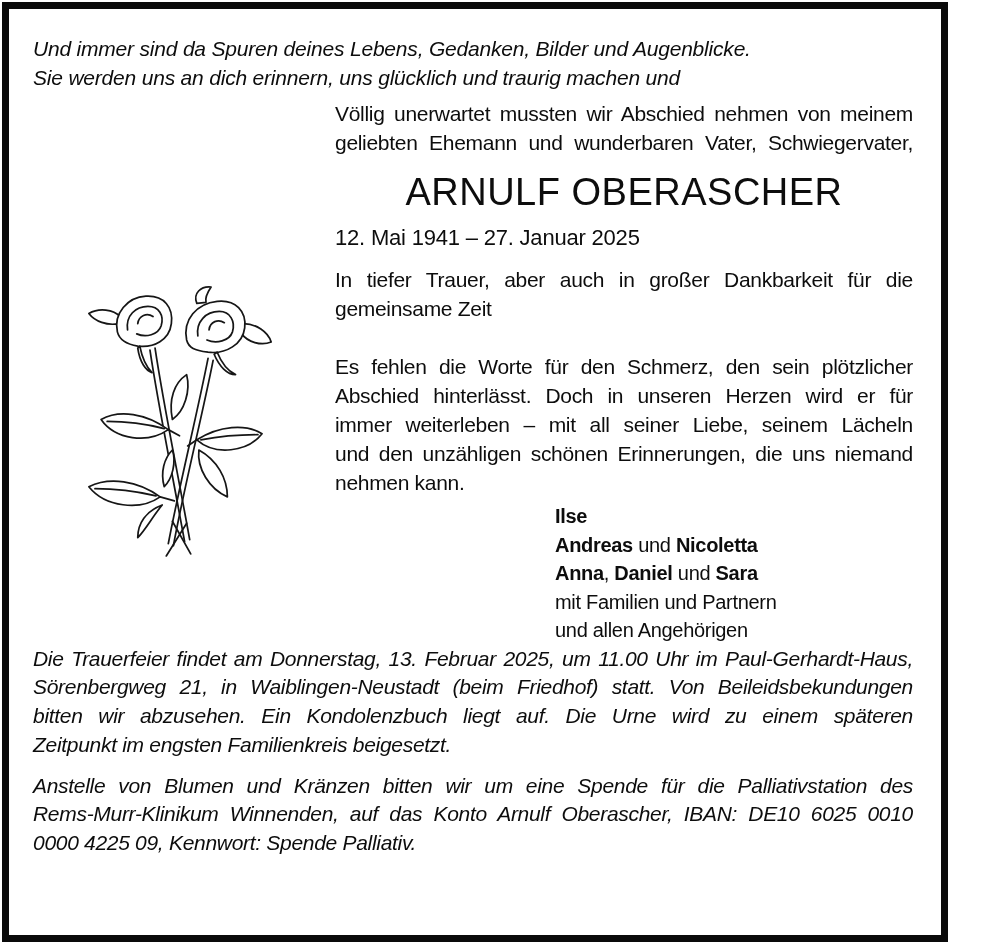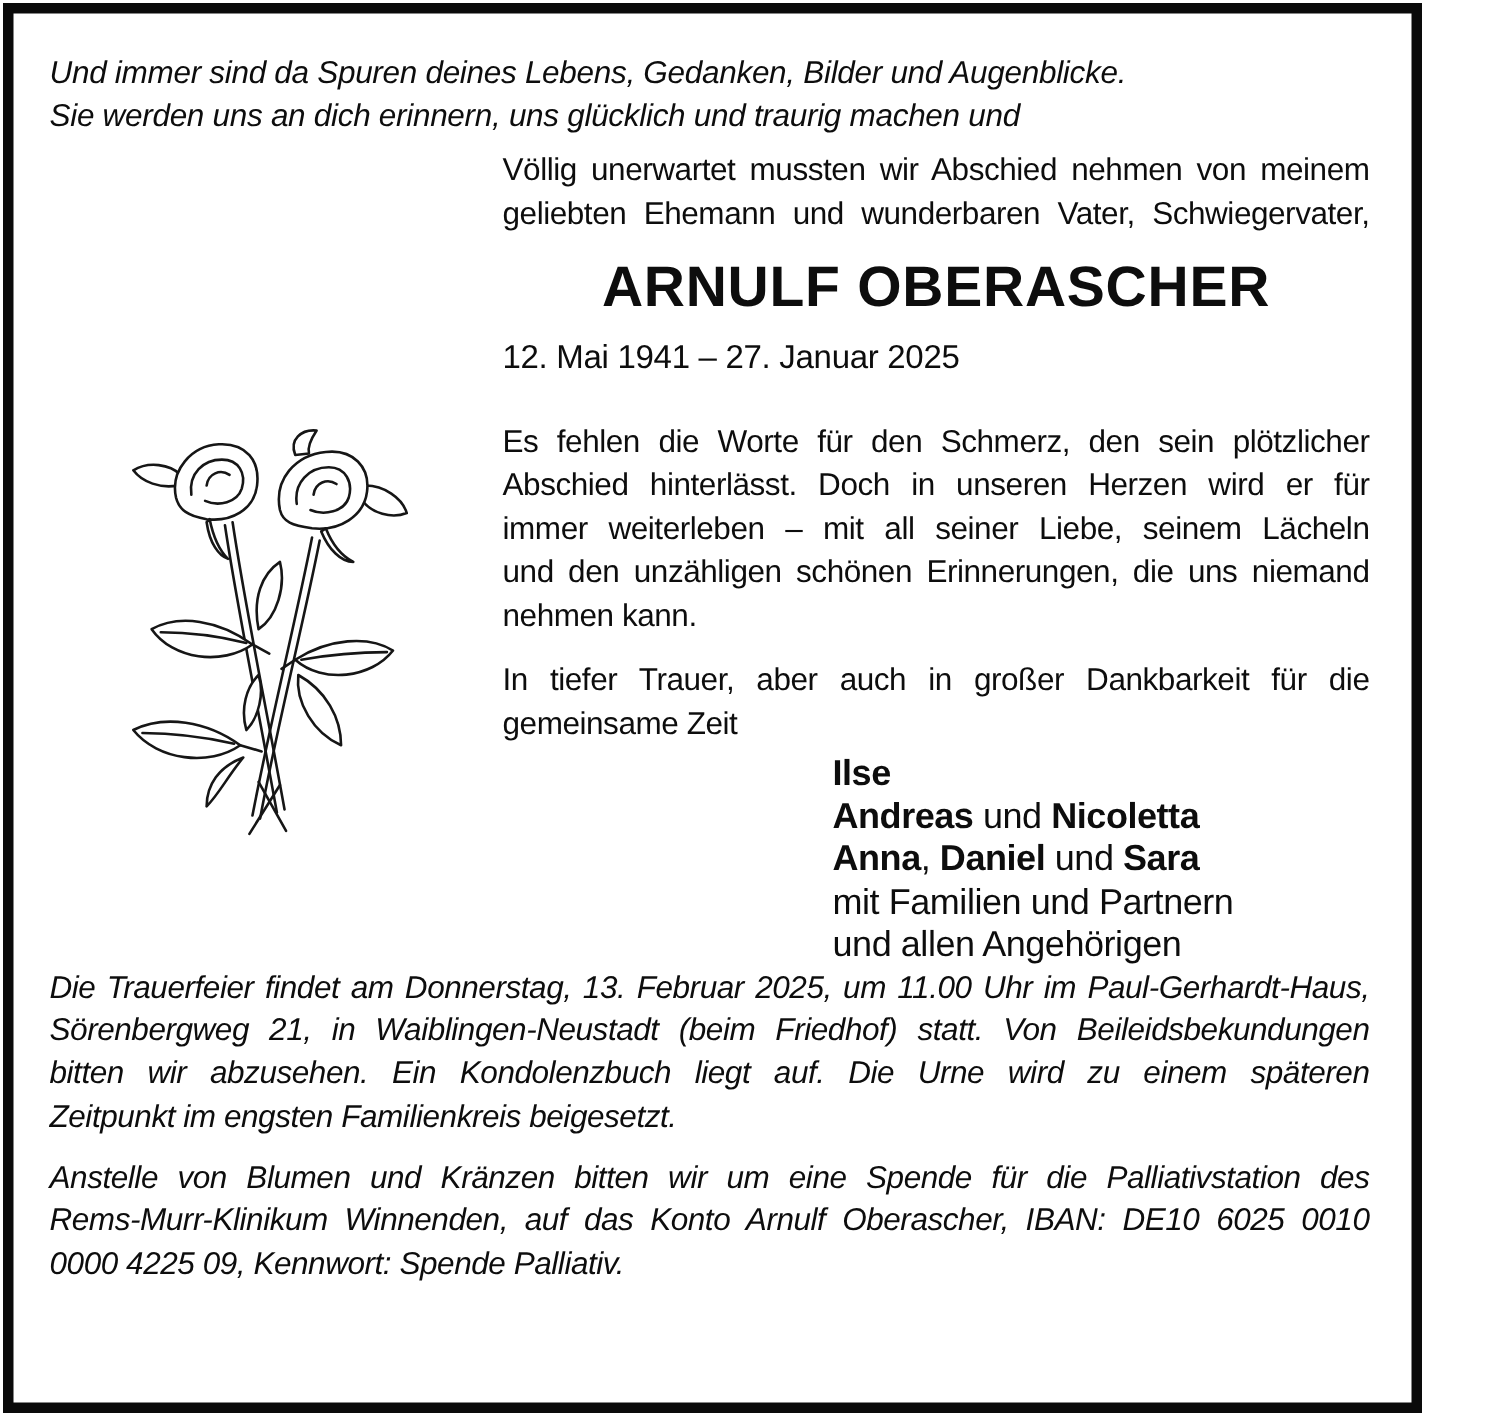--- a/index.html
+++ b/index.html
@@ -45,38 +45,38 @@
     line-height: 29px;
     letter-spacing: -0.3px;
   }
   .jline {
     text-align: justify;
     text-align-last: justify;
   }
   .deceased-name {
     margin-top: 12px;
     text-align: center;
-    font-weight: bold;
+    font-weight: normal;
     font-size: 38px;
     line-height: 46px;
     letter-spacing: 0.5px;
     white-space: nowrap;
   }
   .life-dates {
     margin-top: 10px;
     font-size: 22px;
     line-height: 26px;
     letter-spacing: -0.2px;
   }
   .tribute { margin-top: 29px; }
   .mourning { margin-top: 14px; }
   .mourners {
     margin-top: 5px;
     margin-left: 220px;
-    font-size: 24px;
+    font-size: 20px;
     line-height: 28.5px;
     letter-spacing: -0.3px;
   }
   .mourners .b { font-weight: bold; }
   .funeral {
     font-style: italic;
   }
   .donation {
     margin-top: 12px;
     font-style: italic;
@@ -142,31 +142,31 @@
 
       <div class="para intro">
           <div class="jline">Völlig unerwartet mussten wir Abschied nehmen von meinem</div>
           <div class="jline">geliebten Ehemann und wunderbaren Vater, Schwiegervater,</div>
         </div>
 
       <div class="deceased-name">ARNULF OBERASCHER</div>
 
       <div class="life-dates">12. Mai 1941 – 27. Januar 2025</div>
 
+      <div class="para mourning">
+          <div class="jline">In tiefer Trauer, aber auch in großer Dankbarkeit für die</div>
+          <div>gemeinsame Zeit</div>
+        </div>
+
       <div class="para tribute">
           <div class="jline">Es fehlen die Worte für den Schmerz, den sein plötzlicher</div>
           <div class="jline">Abschied hinterlässt. Doch in unseren Herzen wird er für</div>
           <div class="jline">immer weiterleben – mit all seiner Liebe, seinem Lächeln</div>
           <div class="jline">und den unzähligen schönen Erinnerungen, die uns niemand</div>
           <div>nehmen kann.</div>
-        </div>
-
-      <div class="para mourning">
-          <div class="jline">In tiefer Trauer, aber auch in großer Dankbarkeit für die</div>
-          <div>gemeinsame Zeit</div>
         </div>
 
       <div class="mourners">
           <div><span class="b">Ilse</span></div>
           <div><span class="b">Andreas</span><span> und </span><span class="b">Nicoletta</span></div>
           <div><span class="b">Anna</span><span>, </span><span class="b">Daniel</span><span> und </span><span class="b">Sara</span></div>
           <div><span>mit Familien und Partnern</span></div>
           <div><span>und allen Angehörigen</span></div>
         </div>
 

